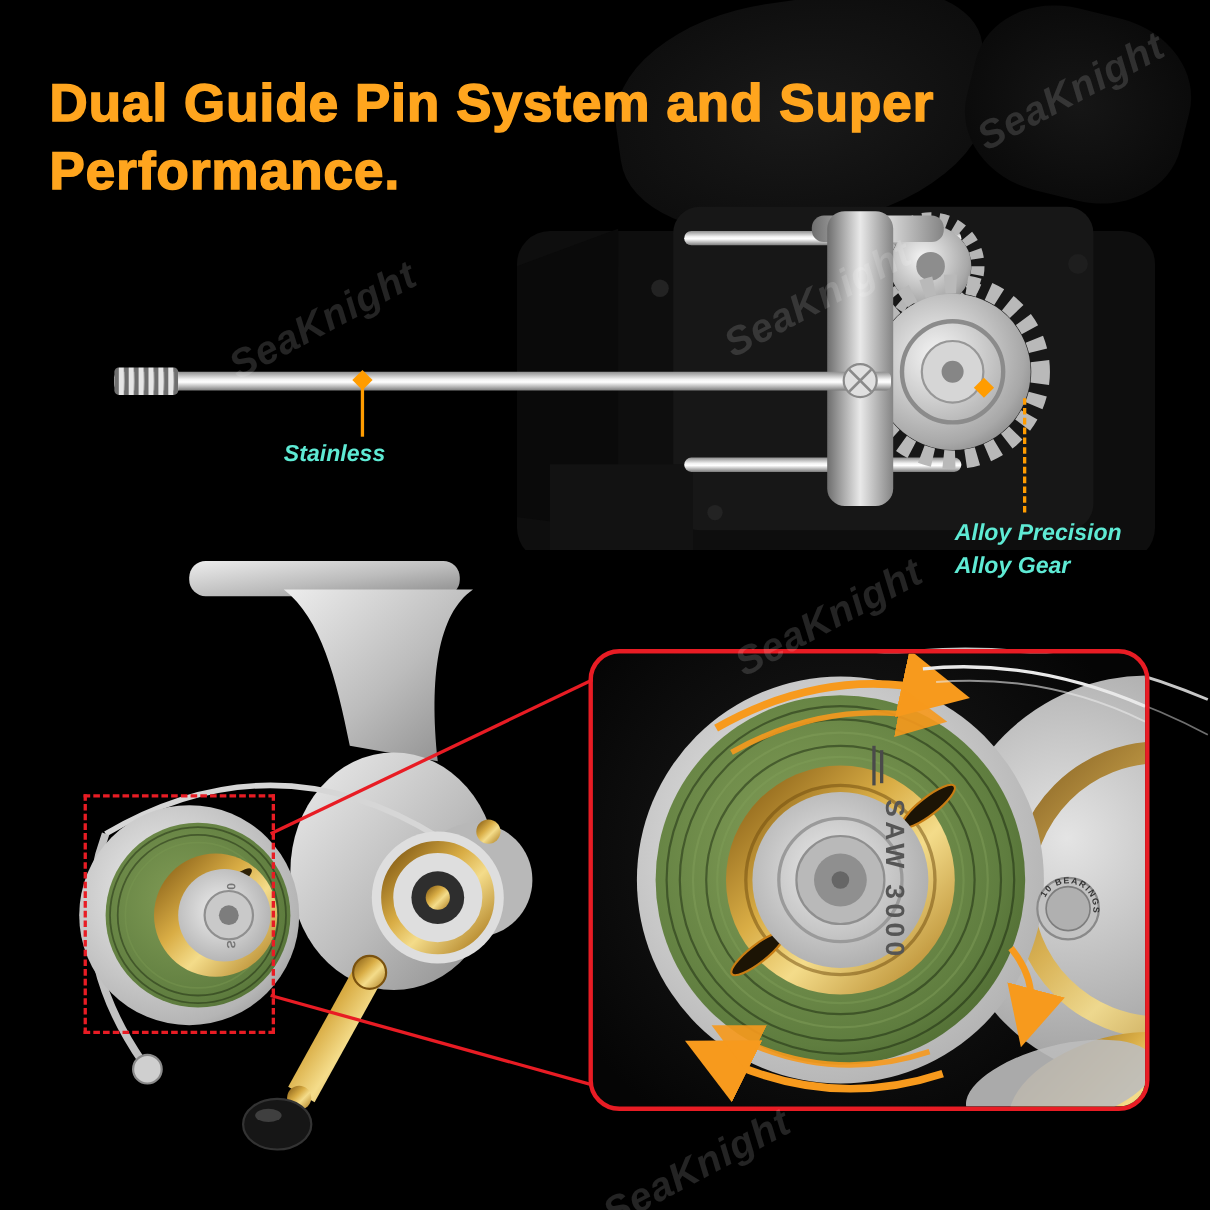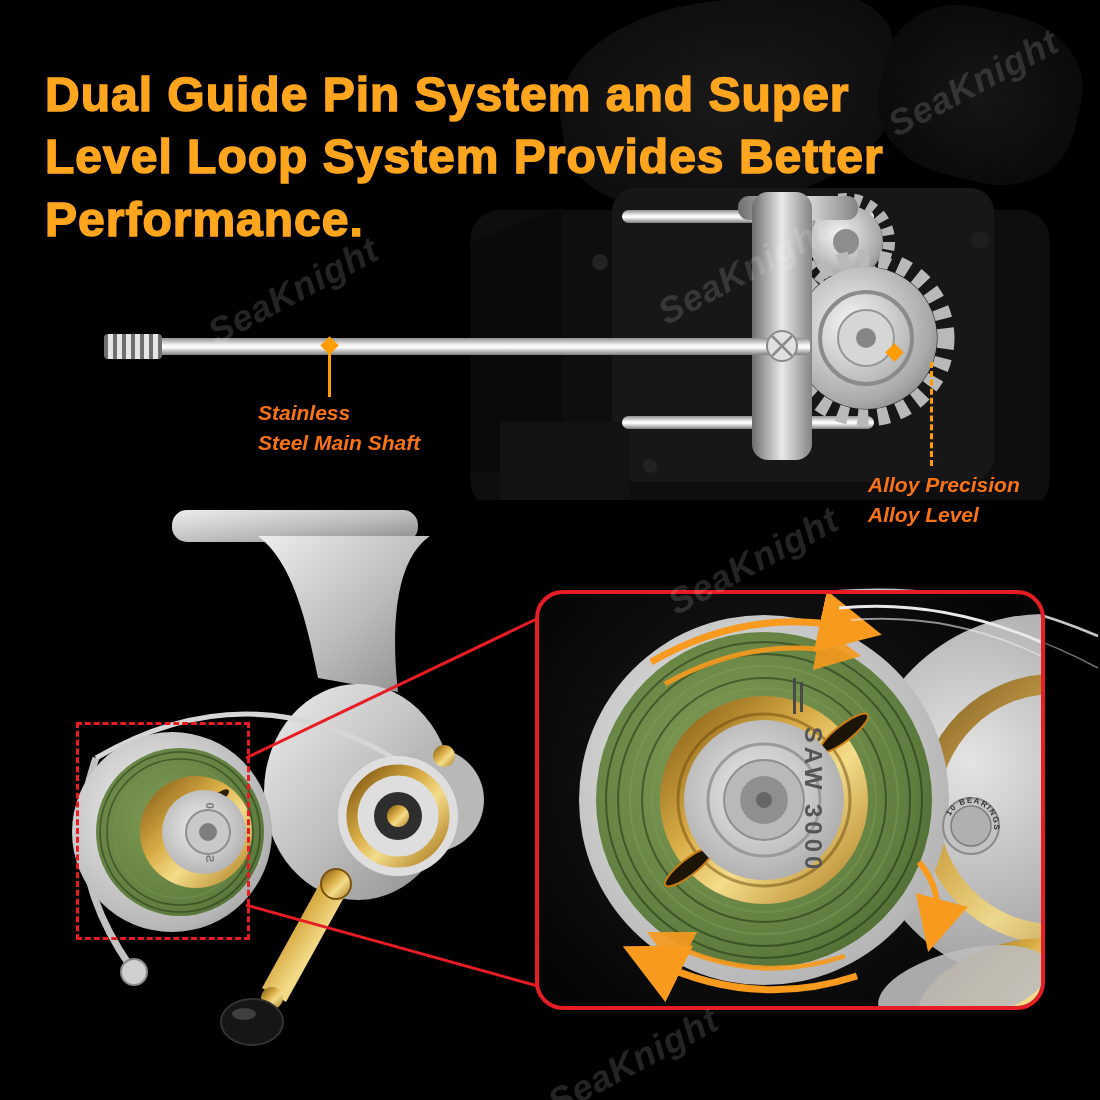--- a/index.html
+++ b/index.html
@@ -6,21 +6,21 @@
   body{width:1100px;height:1100px;position:relative;overflow:hidden;
        font-family:"Liberation Sans",sans-serif;}
   .abs{position:absolute;}
 
   
   .headline{left:45px;top:22px;z-index:7;margin-top:42px;}
   .headline .hl{font-size:48px;font-weight:bold;color:#FFA51E;line-height:1.3;
       letter-spacing:1px;white-space:nowrap;-webkit-text-stroke:1.5px #FFA51E;}
 
   
-  .callout{color:#f97316;font-style:italic;font-weight:bold;font-size:21px;
+  .callout{color:#5eead4;font-style:italic;font-weight:bold;font-size:21px;
       line-height:1.45;z-index:7;}
   .marker{width:13px;height:13px;background:#FF9C00;transform:rotate(45deg);z-index:7;}
   .lead-solid{width:0;border-left:3px solid #FF9C00;z-index:7;}
   .lead-dashed{width:0;border-left:3px dashed #FF9C00;z-index:7;}
 
   
   .wm{color:rgba(255,255,255,0.14);font-size:36px;font-weight:bold;font-style:italic;
       letter-spacing:1px;transform:rotate(-28deg);z-index:8;white-space:nowrap;}
 
   
@@ -40,21 +40,20 @@
   svg{display:block;}
 </style>
 </head>
 <body>
 
 <div class="abs dark-blob1"></div>
 <div class="abs dark-blob2"></div>
 
 <div class="abs headline">
   <div class="hl">Dual Guide Pin System and Super</div>
-  <div class="hl">Level Loop System Provides Better</div>
   <div class="hl">Performance.</div>
 </div>
 
 <svg class="abs" style="left:0;top:170px;z-index:2;" width="1100" height="330" viewBox="0 0 1100 330">
   <defs>
     <linearGradient id="shaftG" x1="0" y1="0" x2="0" y2="1">
       <stop offset="0" stop-color="#8f8f8f"></stop>
         <stop offset="0.4" stop-color="#f2f2f2"></stop>
       <stop offset="0.55" stop-color="#ffffff"></stop>
         <stop offset="1" stop-color="#7d7d7d"></stop>
@@ -113,28 +112,27 @@
   <g>
     <circle cx="782" cy="176" r="15" fill="#e0e0e0" stroke="#8a8a8a" stroke-width="2"></circle>
     <path d="M772,166 L792,186 M792,166 L772,186" stroke="#8a8a8a" stroke-width="2.5"></path>
   </g>
 </svg>
 
 <div class="abs marker" style="left:323px;top:339px;"></div>
 <div class="abs lead-solid" style="left:328px;top:353px;height:44px;"></div>
 <div class="abs callout" style="left:258px;top:398px;">
   <div>Stainless</div>
-  <div>Steel Main Shaft</div>
 </div>
 
 <div class="abs marker" style="left:888px;top:346px;"></div>
 <div class="abs lead-dashed" style="left:930px;top:362px;height:104px;"></div>
 <div class="abs callout" style="left:868px;top:470px;">
   <div>Alloy Precision</div>
-  <div>Alloy Level</div>
+  <div>Alloy Gear</div>
 </div>
 
 <svg class="abs" style="left:0;top:500px;z-index:2;" width="560" height="600" viewBox="0 0 560 600">
   <defs>
     <linearGradient id="bodyG" x1="0" y1="0" x2="1" y2="1">
       <stop offset="0" stop-color="#ededed"></stop>
         <stop offset="0.55" stop-color="#bcbcbc"></stop>
       <stop offset="1" stop-color="#8a8a8a"></stop>
     </linearGradient>
     <radialGradient id="silverRim" cx="0.4" cy="0.4" r="0.85">

